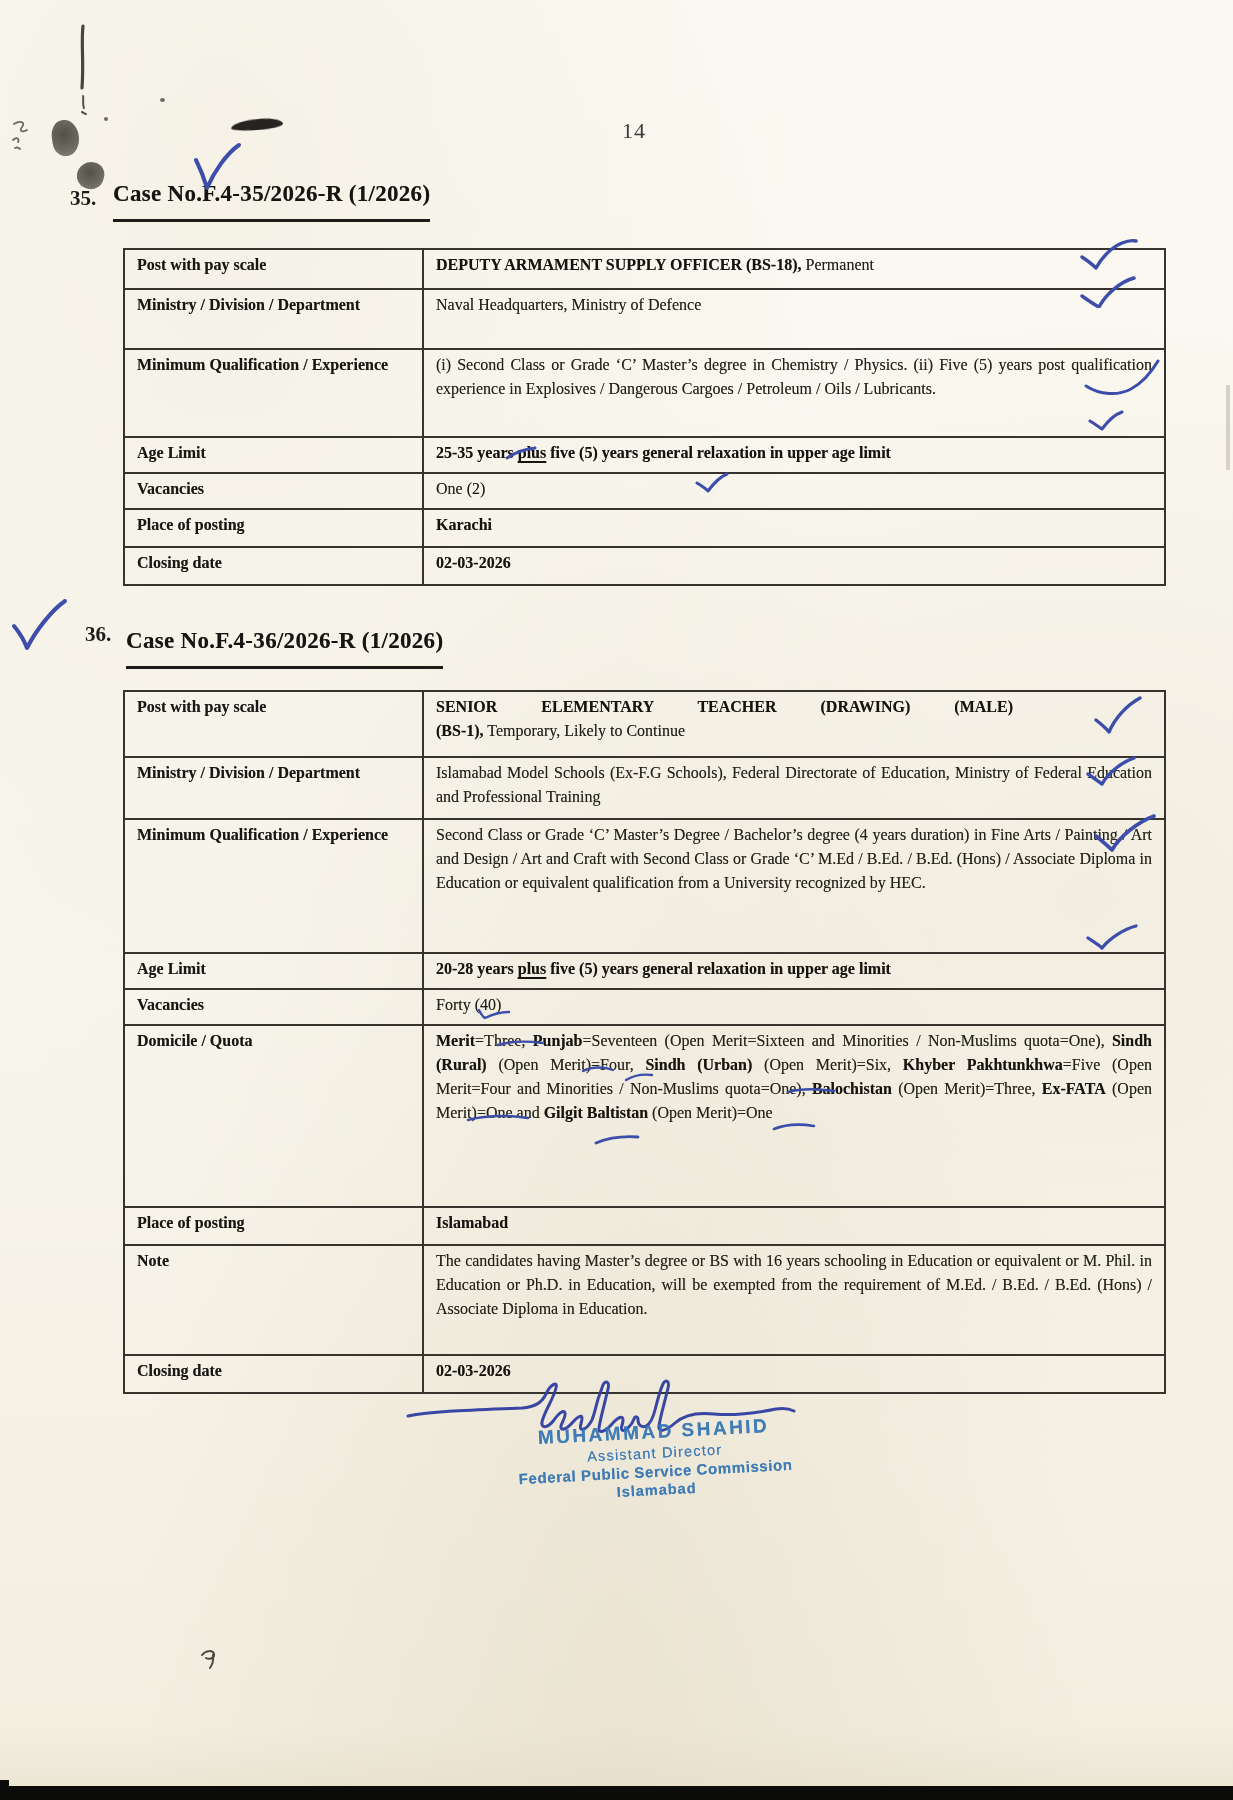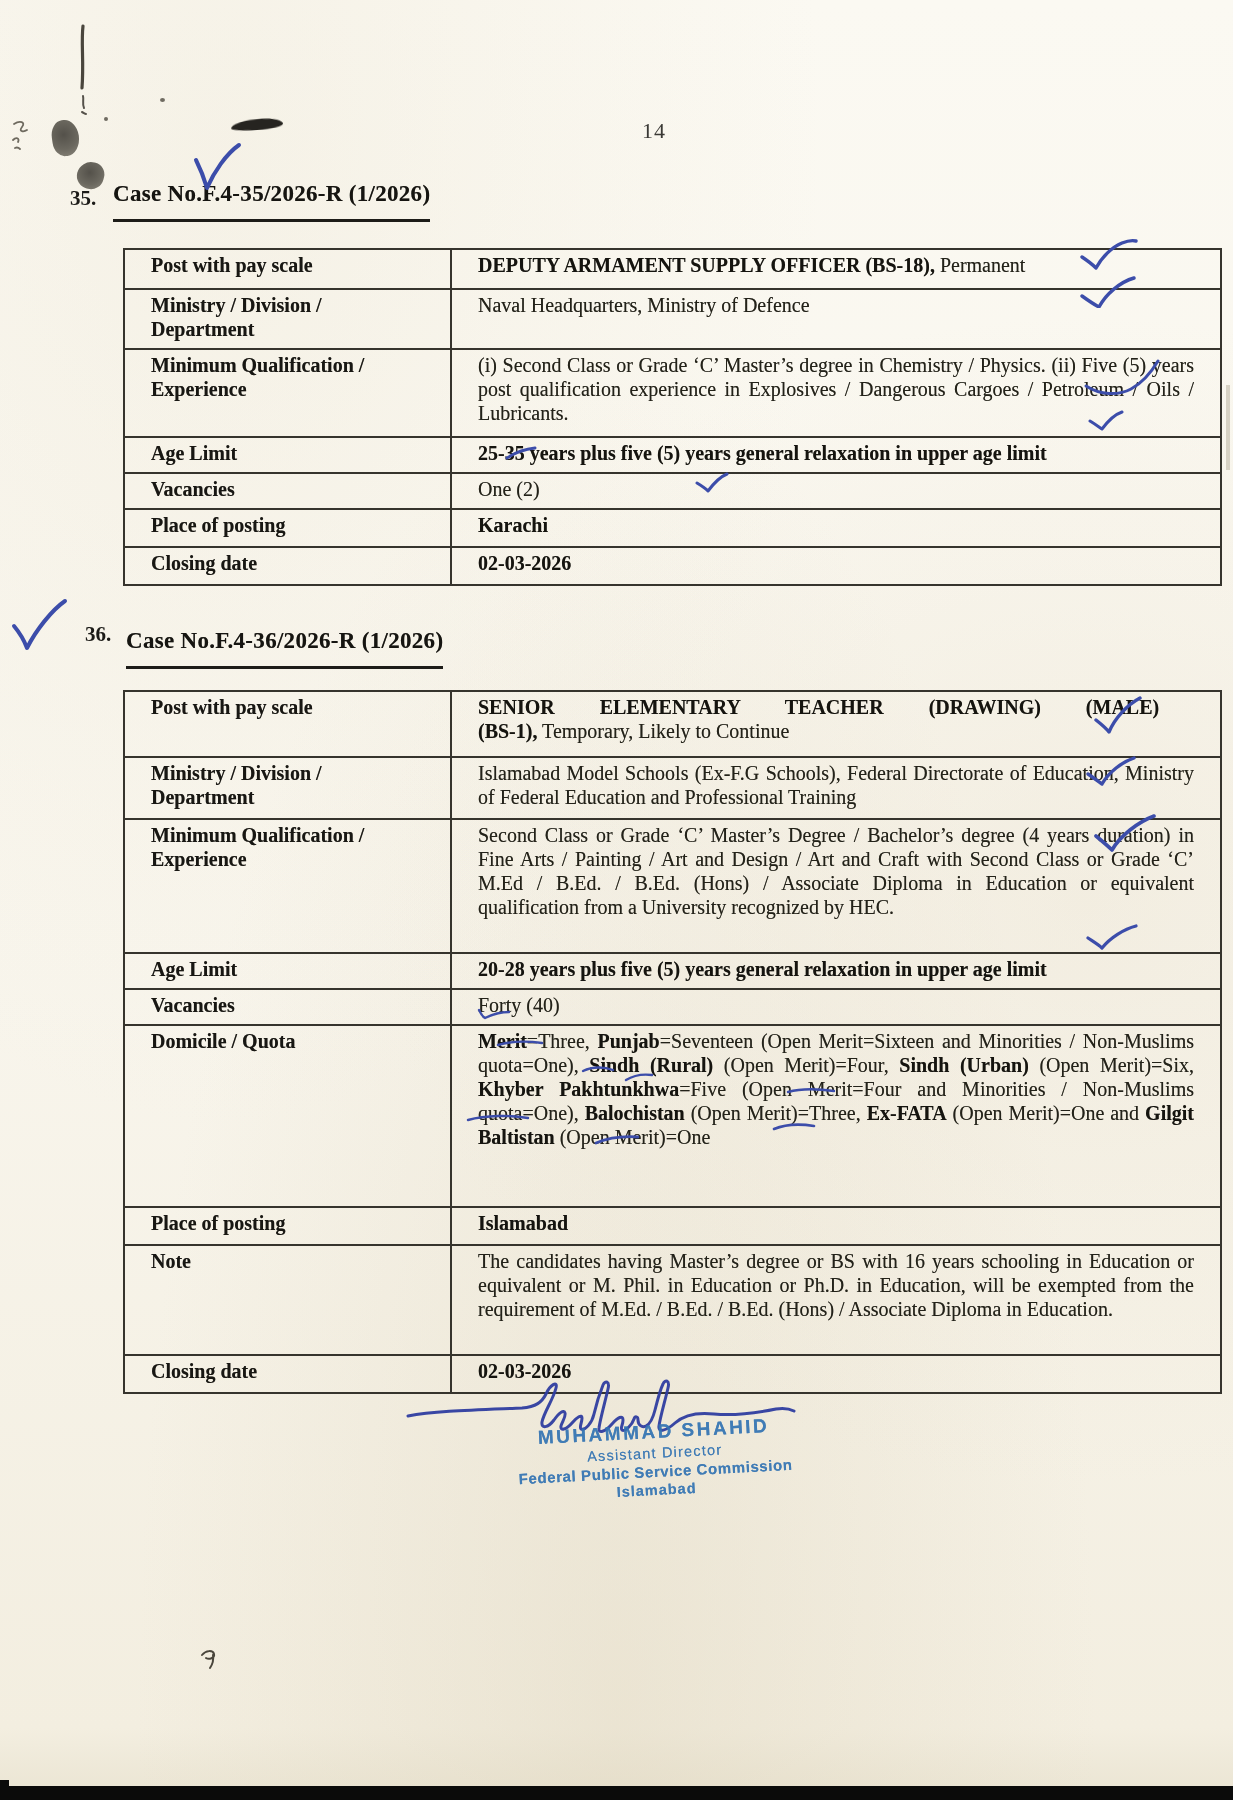--- a/index.html
+++ b/index.html
@@ -5,36 +5,36 @@
   html,body{margin:0;padding:0;background:#777;}
   .page{
     position:relative;width:1233px;height:1800px;margin:0 auto;overflow:hidden;
     font-family:"Liberation Serif",serif;color:#201f1c;
     background:
       radial-gradient(ellipse at 18% 8%, rgba(232,224,203,.28), transparent 42%),
       radial-gradient(ellipse at 88% 50%, rgba(229,219,197,.30), transparent 46%),
       radial-gradient(ellipse at 50% 95%, rgba(219,209,184,.35), transparent 55%),
       linear-gradient(to bottom,#fbf9f2 0%,#f8f5ec 55%,#f3eee0 96%,#eae4d2 100%);
   }
-  .pagenum{position:absolute;left:622px;top:118px;font-size:22px;color:#3a3935;letter-spacing:1px;margin-left:20px;}
+  .pagenum{position:absolute;left:622px;top:118px;font-size:22px;color:#3a3935;letter-spacing:1px;}
   
   .case-head{position:absolute;}
   .case-num{position:absolute;font-weight:bold;font-size:21px;color:#1c1b18;}
   .case-title{position:absolute;font-weight:bold;font-size:23px;color:#161511;
     border-bottom:3px solid #1d1c18;padding-bottom:12px;letter-spacing:.3px;white-space:nowrap;
     text-shadow:0 0 .5px rgba(30,30,25,.55);}
   
   table.case{position:absolute;border-collapse:collapse;width:989px;table-layout:fixed;
     background:transparent;}
-  table.case td{border:2.5px solid #36342d;vertical-align:top;padding:3px 26px;
-    font-size:20px;line-height:24px;text-shadow:0 0 .5px rgba(40,38,32,.5);}
+  table.case td{border:2.5px solid #36342d;vertical-align:top;padding:3px 12px;
+    font-size:16px;line-height:24px;text-shadow:0 0 .5px rgba(40,38,32,.5);}
   td.lbl{font-weight:bold;width:273px;padding-left:8px;color:#181713;}
   td.val{width:716px;text-align:justify;color:#232219;}
   td.val .b{font-weight:bold;color:#15140f;}
-  td.val .u{text-decoration-thickness:2px;text-underline-offset:3px;}
+  td.val .u{text-decoration:underline;text-decoration-thickness:2px;text-underline-offset:3px;}
   td.val .wide{word-spacing:40px;}
   .h32{height:32px}.h52{height:52px}.h80{height:80px}.h28{height:28px}.h30{height:30px}
   .h58{height:58px}.h54{height:54px}.h126{height:126px}.h174{height:174px}.h102{height:102px}
   
   .ann{position:absolute;pointer-events:none;}
   .ann path{fill:none;stroke:#3c4daa;stroke-linecap:round;stroke-linejoin:round;}
   .artifact path{fill:none;stroke-linecap:round;}
   .blob{position:absolute;background:radial-gradient(circle at 45% 40%, #54514a 0%, #6b685f 55%, #8a867b 100%);}
   .blob1{left:52px;top:120px;width:27px;height:36px;border-radius:48% 52% 55% 45%;transform:rotate(-8deg);}
   .blob2{left:77px;top:162px;width:27px;height:27px;border-radius:55% 45% 50% 50%;transform:rotate(14deg);}

